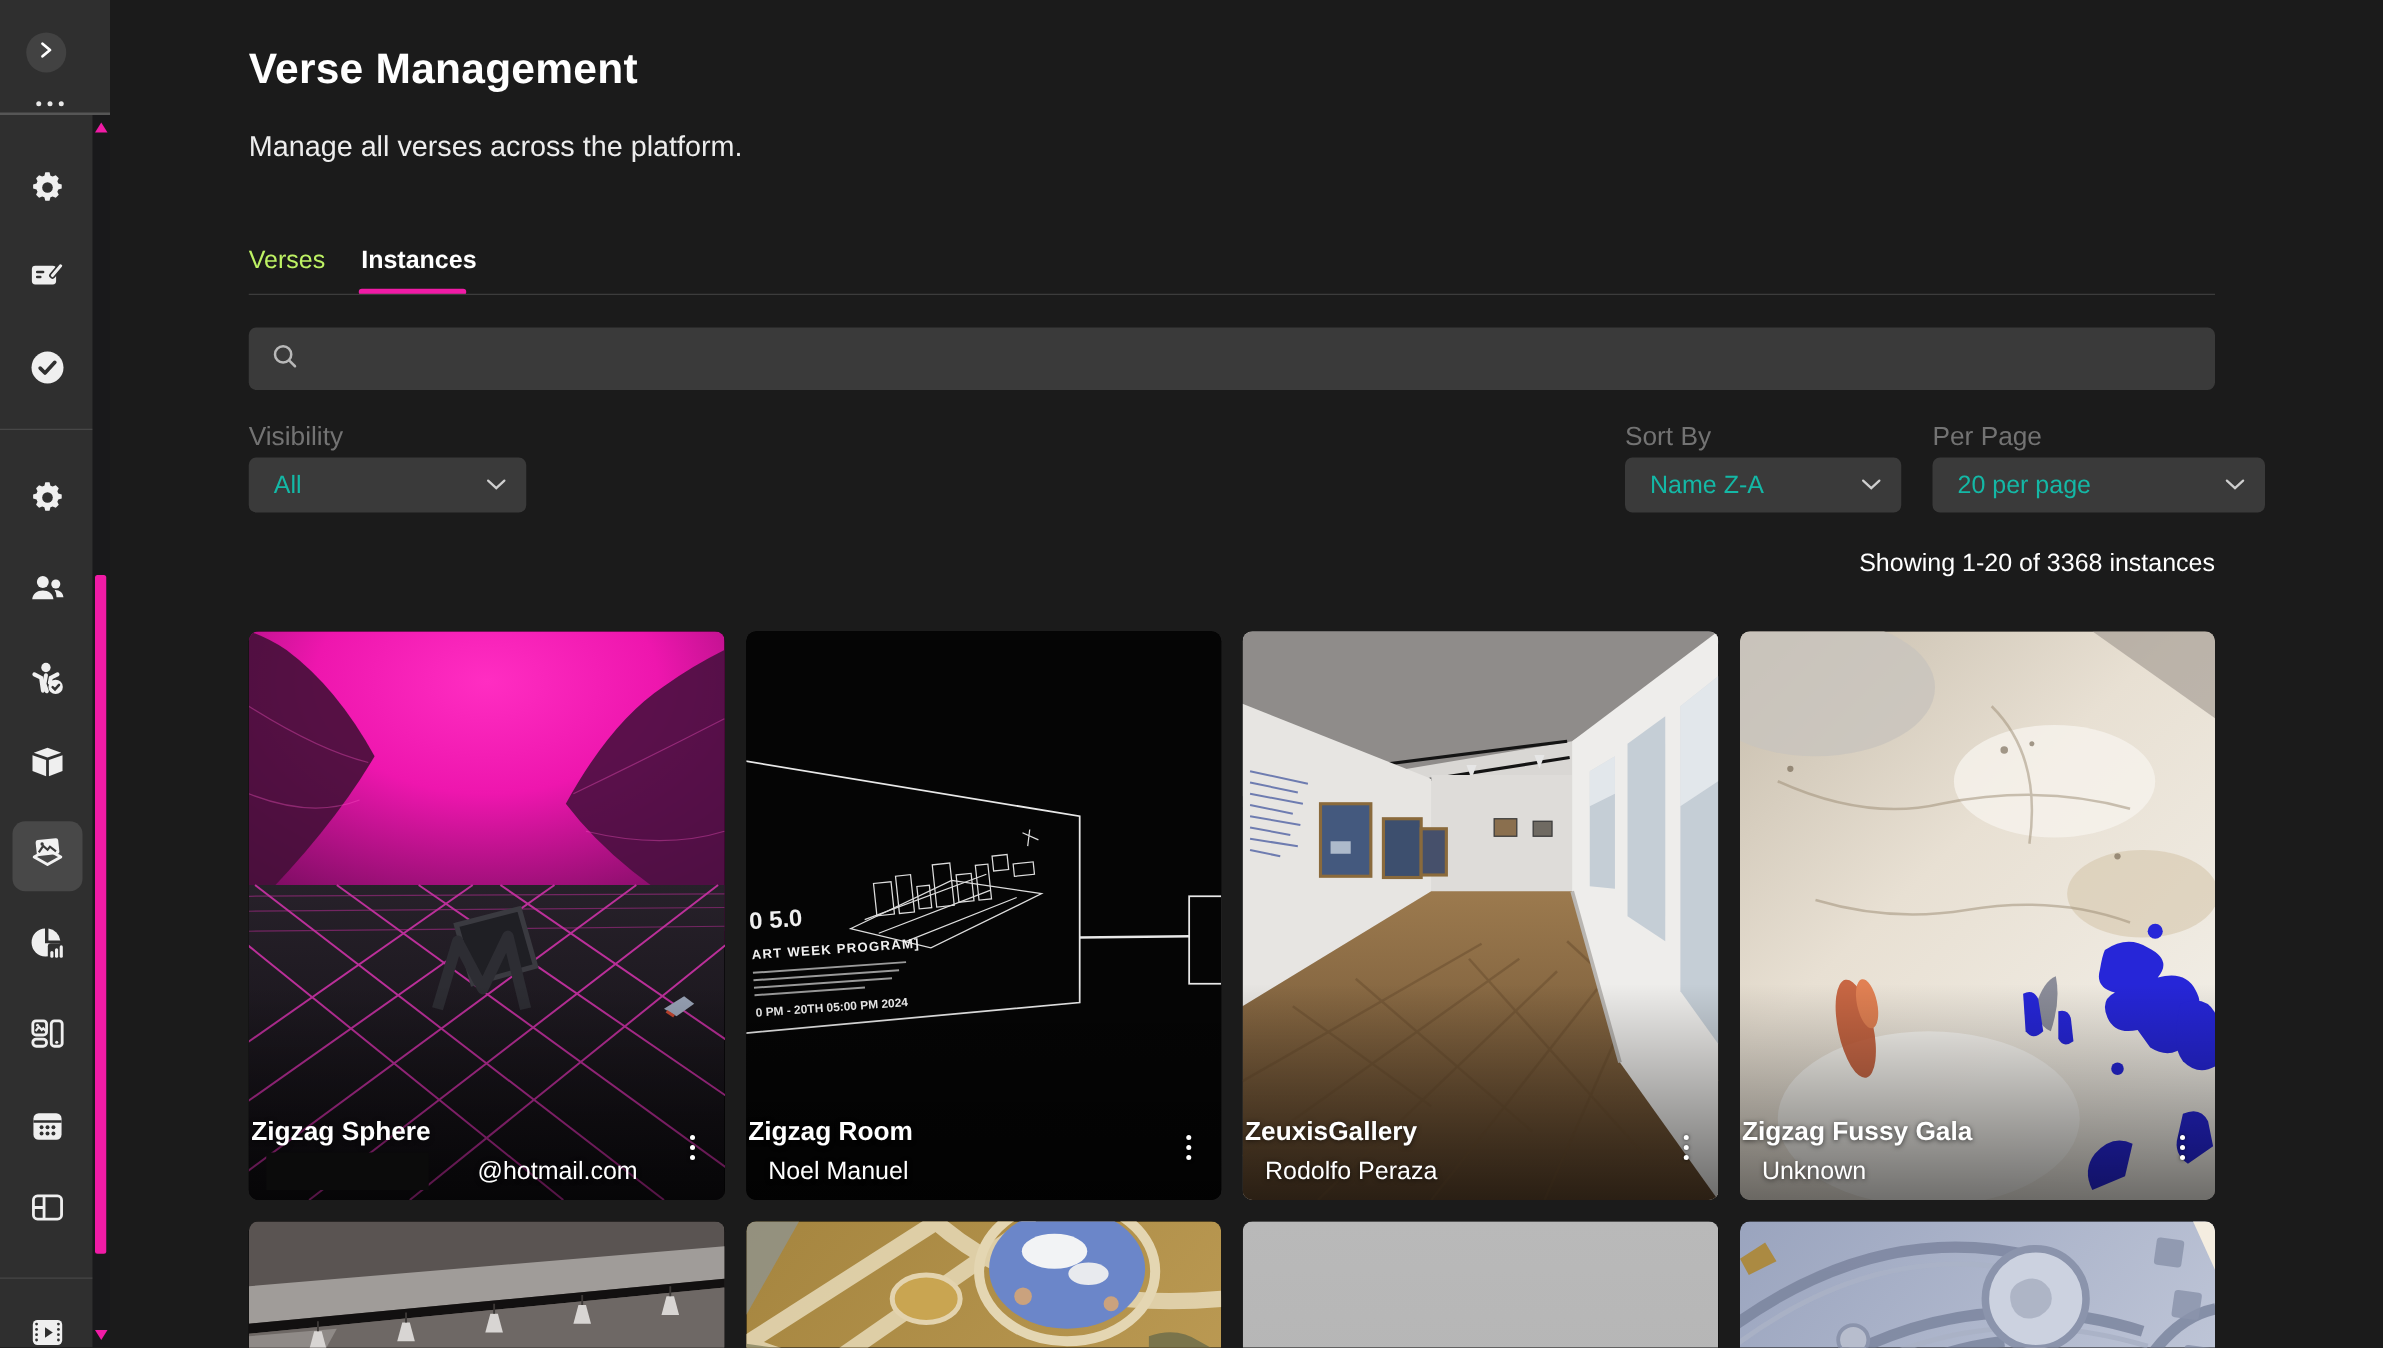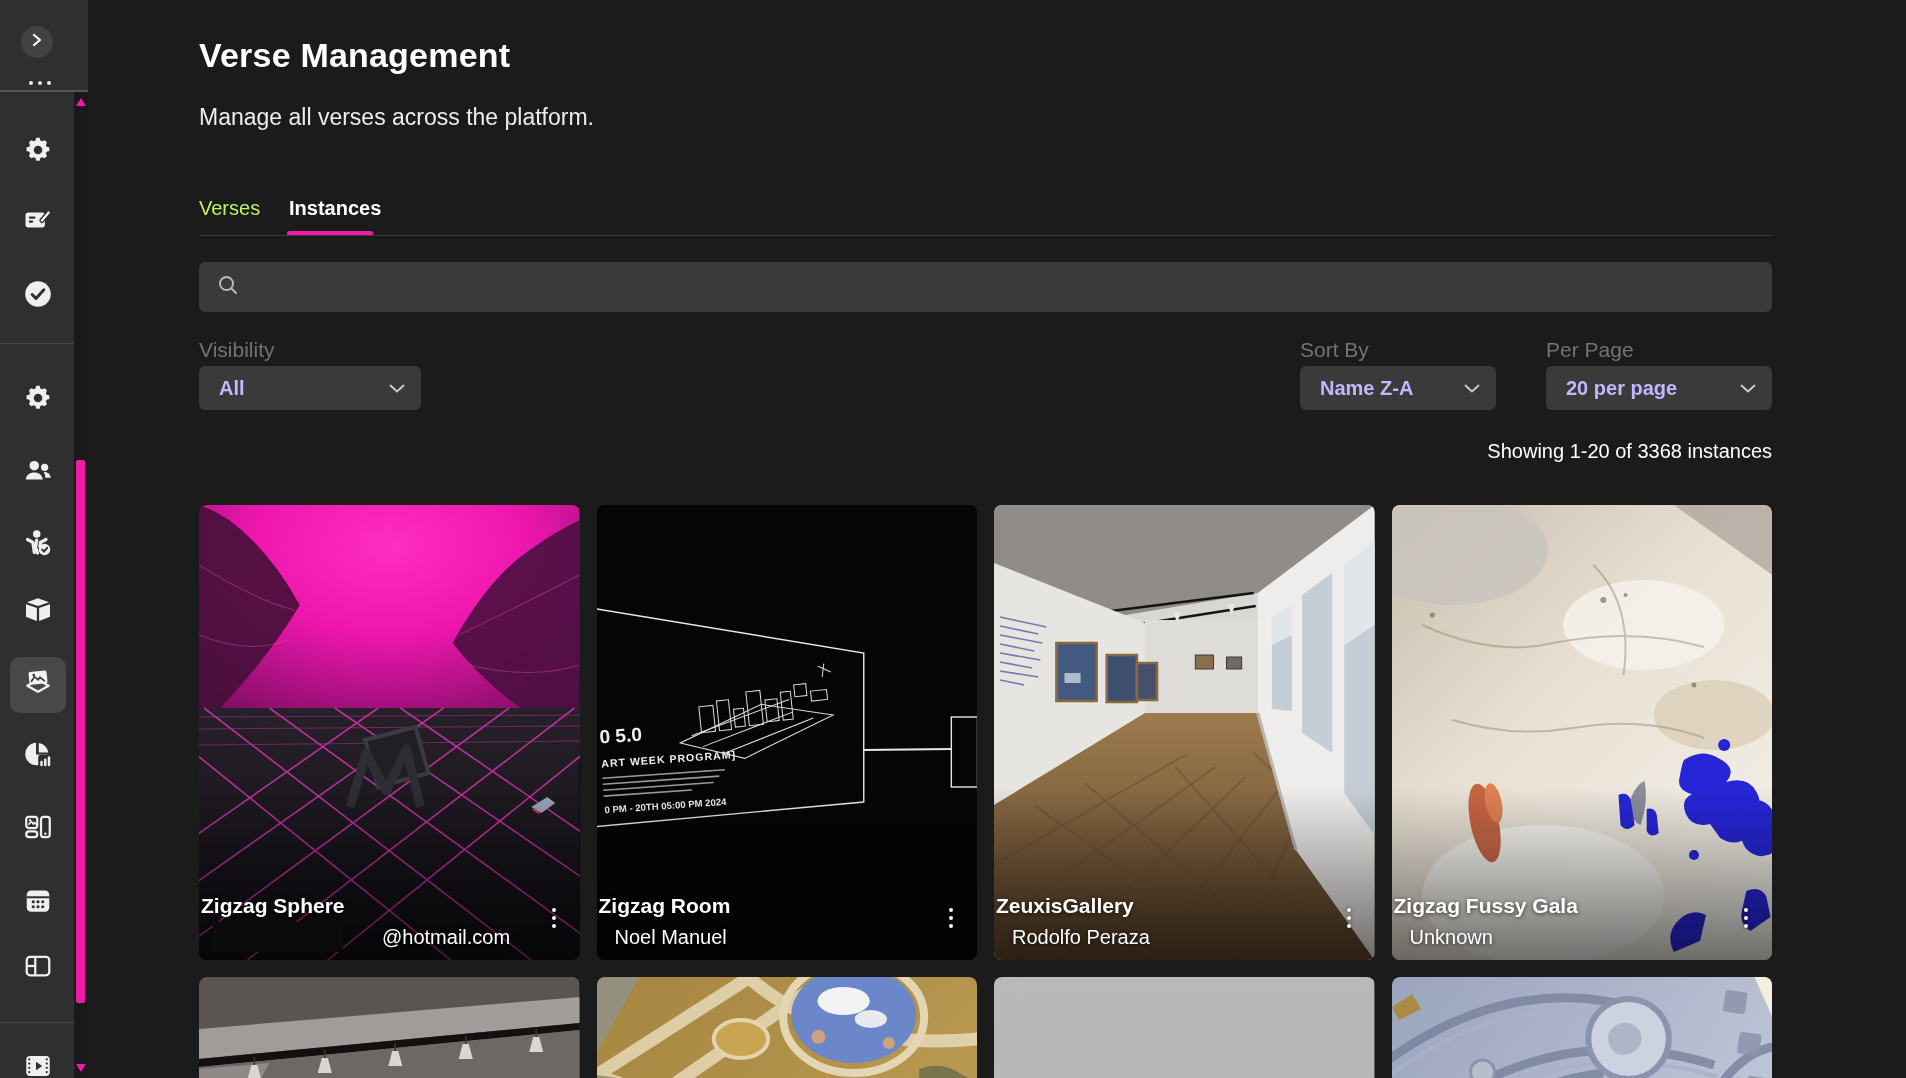--- a/index.html
+++ b/index.html
@@ -37,21 +37,21 @@
   .tab-underline { position:absolute; left:287px; top:231px; width:86px; height:5px; border-radius:3px; background:#f01ba6; }
   .tabs-divider { position:absolute; left:199px; top:235px; width:1573px; height:1px; background:#3c3c3c; }
   .search-box { position:absolute; left:199px; top:262px; width:1573px; height:50px; background:#3a3a3a;
     border-radius:6px; display:flex; align-items:center; padding:0 18px; gap:14px; }
   .search-box input { flex:1; background:transparent; border:none; outline:none; color:#eee;
     font-size:20px; font-family:"Liberation Sans", sans-serif; }
   .search-box input::placeholder { color:#9e9e9e; }
   .filter-label { position:absolute; top:338px; font-size:21px; color:#737373; }
   .dd { position:absolute; top:366px; height:44px; background:#3a3a3a; border-radius:6px;
     display:flex; align-items:center; justify-content:space-between; padding:0 16px 0 20px; cursor:pointer; }
-  .dd-value { font-size:20px; font-weight:700; color:#c4b5fd; }
+  .dd-value { font-size:20px; font-weight:400; color:#14b8a6; }
   .results-summary { position:absolute; right:134px; top:440px; font-size:20px; font-weight:400; color:#fff; }
   
   .cards-grid { position:absolute; left:199px; top:505px; width:1573px;
     display:grid; grid-template-columns:repeat(4,1fr); grid-template-rows:455px 455px; gap:17px; }
   .card { position:relative; border-radius:8px; overflow:hidden; background:#000; cursor:pointer; }
   .card svg.art { position:absolute; inset:0; width:100%; height:100%; display:block; }
   .card .shade { position:absolute; inset:0; background:linear-gradient(180deg, rgba(0,0,0,0) 62%, rgba(0,0,0,.55) 100%); }
   .card-title { position:absolute; left:2px; bottom:42px; font-size:21px; font-weight:700;
     color:#fff; text-shadow:0 1px 4px rgba(0,0,0,.65); }
   .card-owner { position:absolute; left:18px; bottom:11px; font-size:20px; color:#fff; text-shadow:0 1px 4px rgba(0,0,0,.65); }
@@ -233,29 +233,29 @@
 
 <div class="filter-label" style="left:199px">Visibility</div>
 <div class="dd" style="left:199px; width:222px">
   <span class="dd-value">All</span>
   <span><svg width="16" height="9" viewBox="0 0 16 9" fill="none" stroke="#cfcfcf" stroke-width="1.8" stroke-linecap="round">
         <path d="M1.5 1.5L8 7.5l6.5-6"></path>
       </svg></span>
 </div>
 
 <div class="filter-label" style="left:1300px">Sort By</div>
-<div class="dd" style="left:1300px; width:196px">
+<div class="dd" style="left:1300px; width:221px">
   <span class="dd-value">Name Z-A</span>
   <span><svg width="16" height="9" viewBox="0 0 16 9" fill="none" stroke="#cfcfcf" stroke-width="1.8" stroke-linecap="round">
         <path d="M1.5 1.5L8 7.5l6.5-6"></path>
       </svg></span>
 </div>
 
 <div class="filter-label" style="left:1546px">Per Page</div>
-<div class="dd" style="left:1546px; width:226px">
+<div class="dd" style="left:1546px; width:266px">
   <span class="dd-value">20 per page</span>
   <span><svg width="16" height="9" viewBox="0 0 16 9" fill="none" stroke="#cfcfcf" stroke-width="1.8" stroke-linecap="round">
         <path d="M1.5 1.5L8 7.5l6.5-6"></path>
       </svg></span>
 </div>
 
 <div class="results-summary">Showing 1-20 of 3368 instances</div>
 
 <div class="cards-grid">
 

